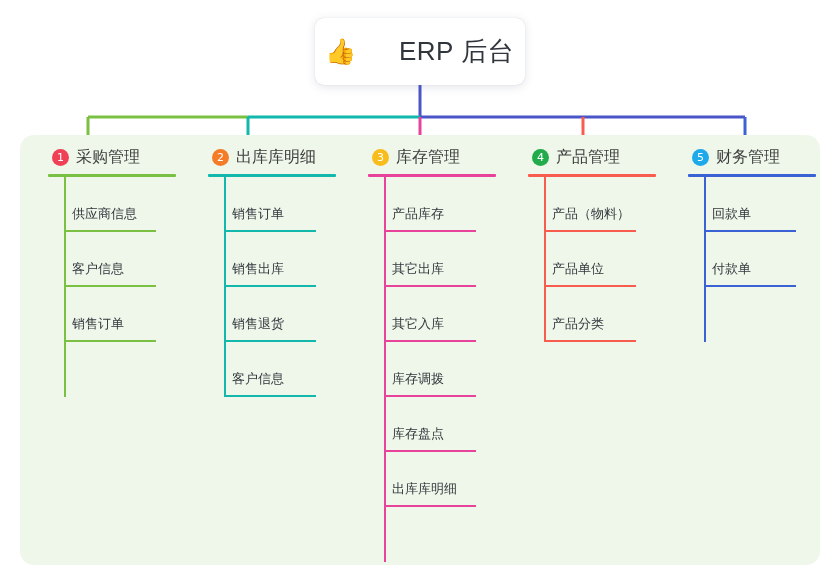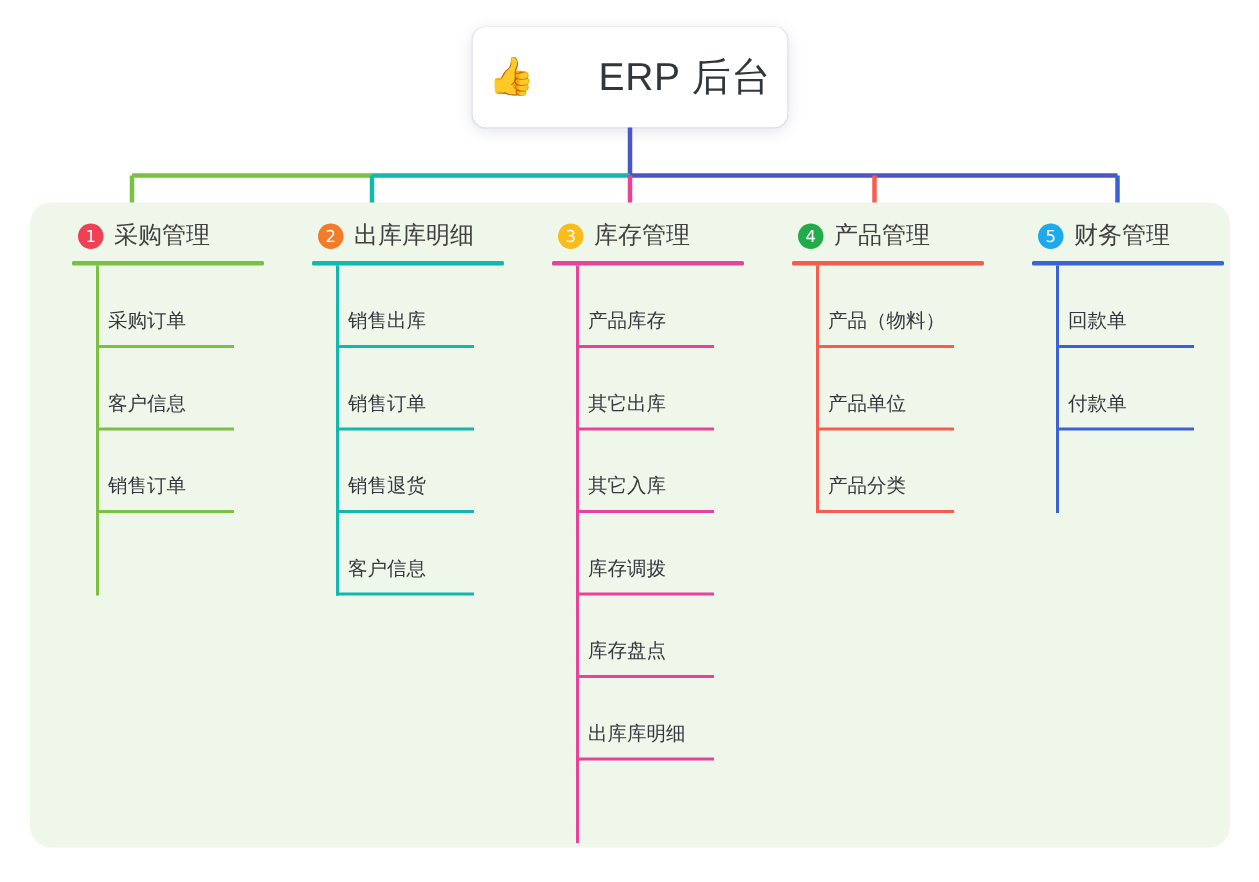--- a/index.html
+++ b/index.html
@@ -167,21 +167,21 @@
   <div id="columns-host">
       <div class="column" style="left: 34px;">
         <div class="col-header">
           <span class="badge" style="background: rgb(239, 64, 86);">1</span>
           <span class="col-title">采购管理</span>
         </div>
         <div class="col-rule" style="background: rgb(122, 193, 67);"></div>
         <div class="spine" style="background: rgb(122, 193, 67); height: 220px;"></div>
         <div class="leaves">
           <div class="leaf">
-            <span class="leaf-label">采购订单</span>
+            <span class="leaf-label">供应商信息</span>
             <div class="leaf-rule" style="background: rgb(122, 193, 67);"></div>
           </div>
           <div class="leaf">
             <span class="leaf-label">客户信息</span>
             <div class="leaf-rule" style="background: rgb(122, 193, 67);"></div>
           </div>
           <div class="leaf">
             <span class="leaf-label">销售订单</span>
             <div class="leaf-rule" style="background: rgb(122, 193, 67);"></div>
           </div>
@@ -189,25 +189,25 @@
       </div>
       <div class="column" style="left: 194px;">
         <div class="col-header">
           <span class="badge" style="background: rgb(244, 123, 40);">2</span>
           <span class="col-title">出库库明细</span>
         </div>
         <div class="col-rule" style="background: rgb(17, 184, 171);"></div>
         <div class="spine" style="background: rgb(17, 184, 171); height: 220px;"></div>
         <div class="leaves">
           <div class="leaf">
+            <span class="leaf-label">销售订单</span>
+            <div class="leaf-rule" style="background: rgb(17, 184, 171);"></div>
+          </div>
+          <div class="leaf">
             <span class="leaf-label">销售出库</span>
-            <div class="leaf-rule" style="background: rgb(17, 184, 171);"></div>
-          </div>
-          <div class="leaf">
-            <span class="leaf-label">销售订单</span>
             <div class="leaf-rule" style="background: rgb(17, 184, 171);"></div>
           </div>
           <div class="leaf">
             <span class="leaf-label">销售退货</span>
             <div class="leaf-rule" style="background: rgb(17, 184, 171);"></div>
           </div>
           <div class="leaf">
             <span class="leaf-label">客户信息</span>
             <div class="leaf-rule" style="background: rgb(17, 184, 171);"></div>
           </div>

